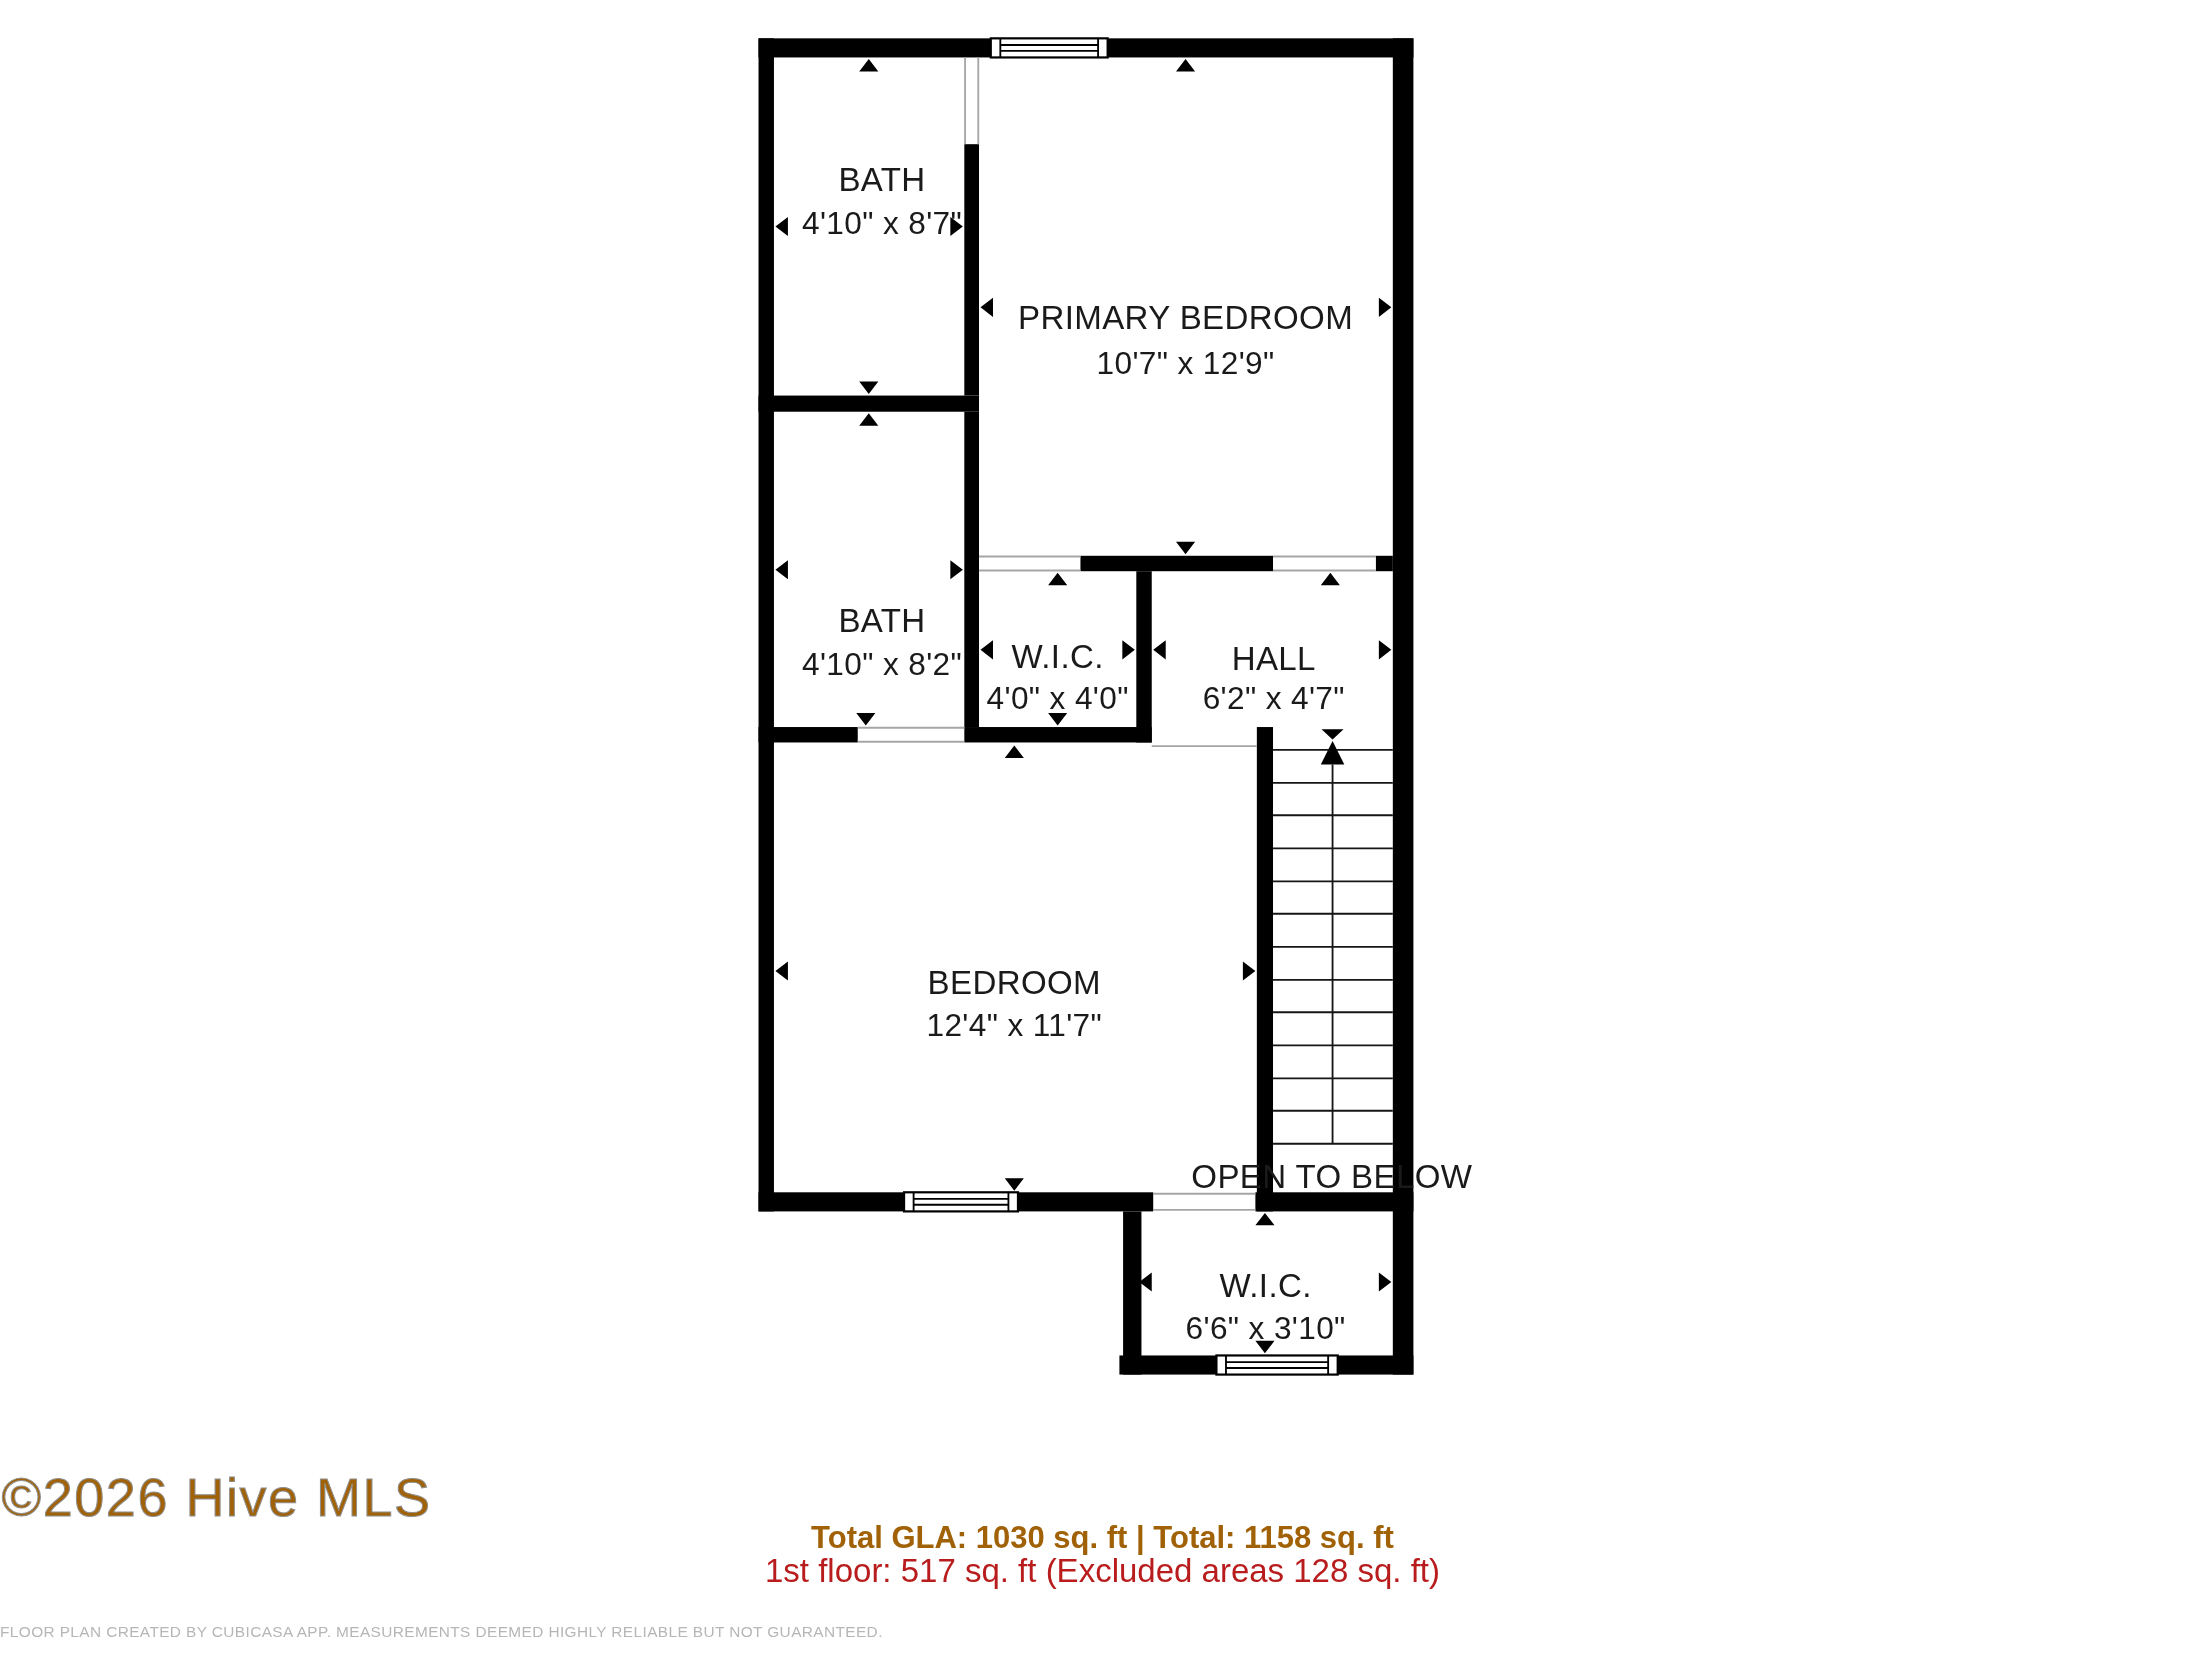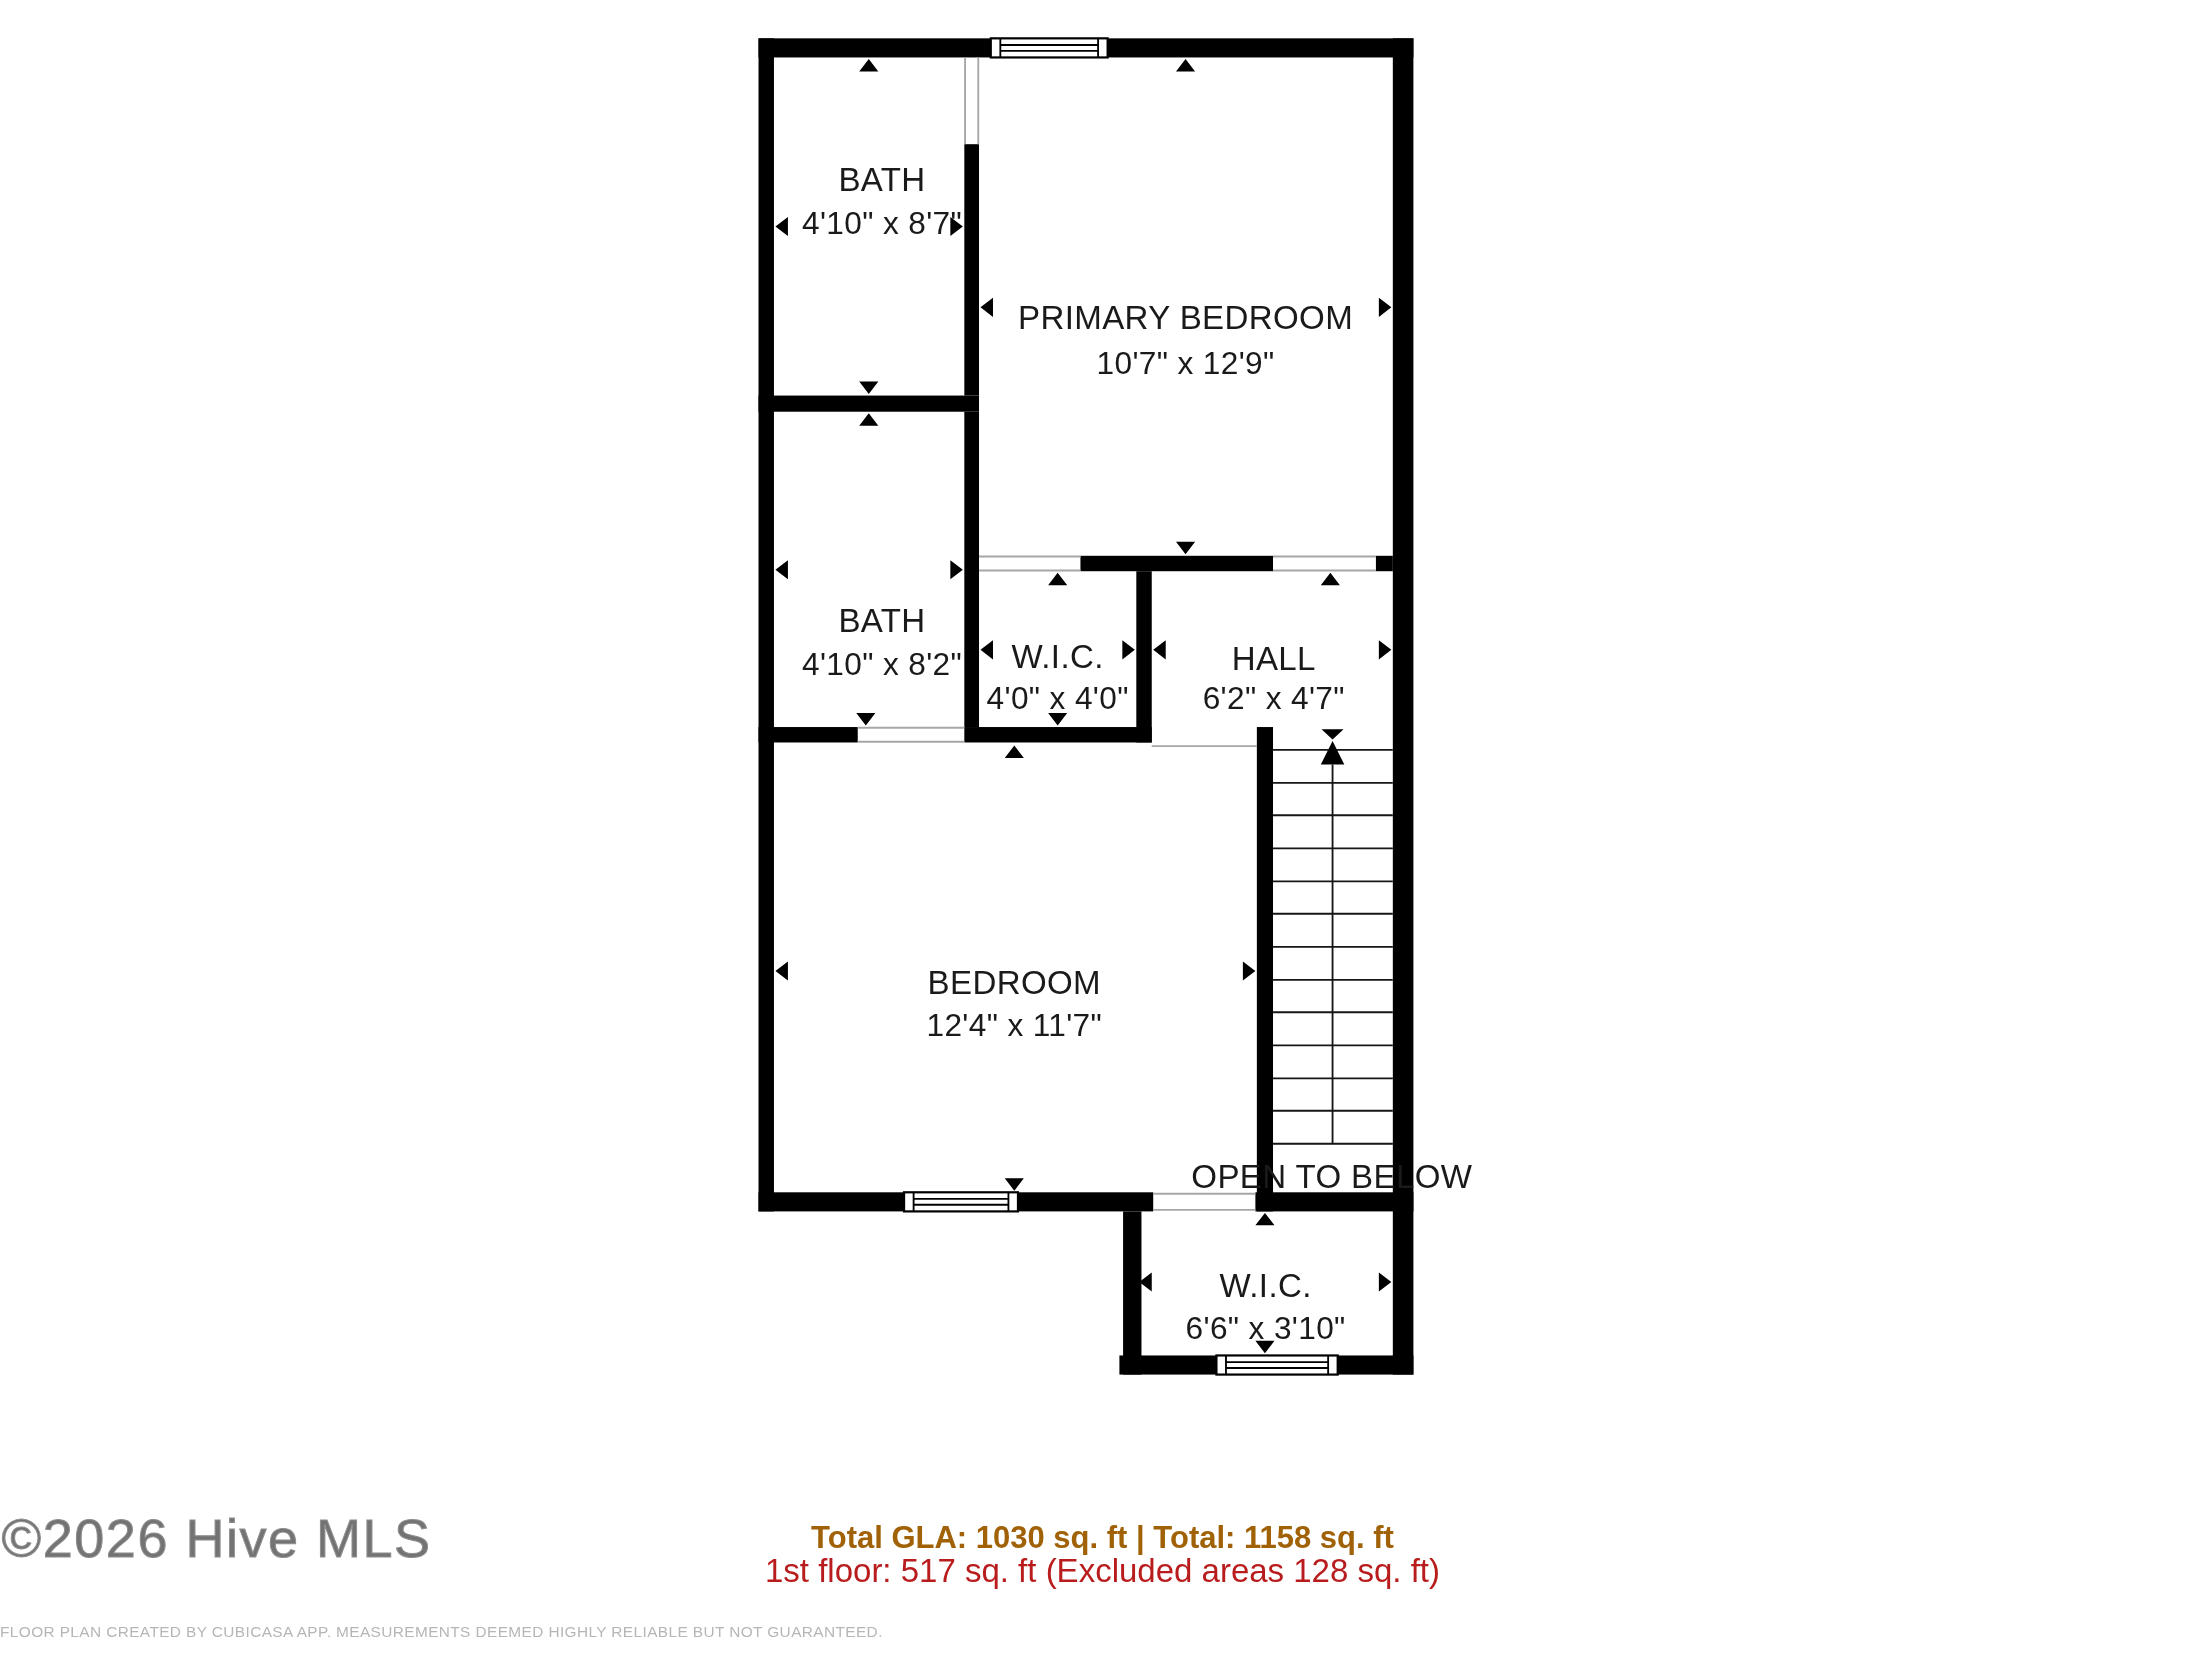--- a/index.html
+++ b/index.html
@@ -6,22 +6,22 @@
   body{font-family:"Liberation Sans","DejaVu Sans",sans-serif;}
   #plan-svg{position:absolute;left:0;top:0;}
   .rname{font-size:45px;letter-spacing:.5px;fill:#1a1a1a;}
   .rdim{font-size:43px;letter-spacing:.5px;fill:#1a1a1a;}
   svg text{text-anchor:middle;font-family:"Liberation Sans","DejaVu Sans",sans-serif;}
   .summary{position:absolute;top:1497px;left:0;width:2205px;text-align:center;color:#111;}
   .summary .tot{font-size:31px;font-weight:bold;color:#a16207;line-height:34px;margin-top:24px;}
   .summary .fl{font-size:33px;color:#b91c1c;line-height:32px;}
   .disclaimer{position:absolute;top:1623px;left:0;width:2205px;
               font-size:15.4px;color:#b6b6b6;letter-spacing:0.4px;}
-  .watermark{position:absolute;left:1.5px;top:1511px;font-size:54px;font-weight:200;
-             letter-spacing:1.5px;color:#737373;-webkit-text-stroke:1px #8f8f8f;line-height:1;}
+  .watermark{position:absolute;left:1.5px;top:1470px;font-size:54px;font-weight:200;
+             letter-spacing:1.5px;color:#a16207;-webkit-text-stroke:1px #8f8f8f;line-height:1;}
 </style>
 </head>
 <body>
 
 <svg id="plan-svg" width="2205" height="1654" viewBox="0 0 3000 2250" xmlns="http://www.w3.org/2000/svg">
 
   <g fill="#000000">
     <rect x="1032" y="52" width="316" height="26"></rect>
     <rect x="1507" y="52" width="416" height="26"></rect>
     <rect x="1032" y="538" width="300" height="22"></rect>

